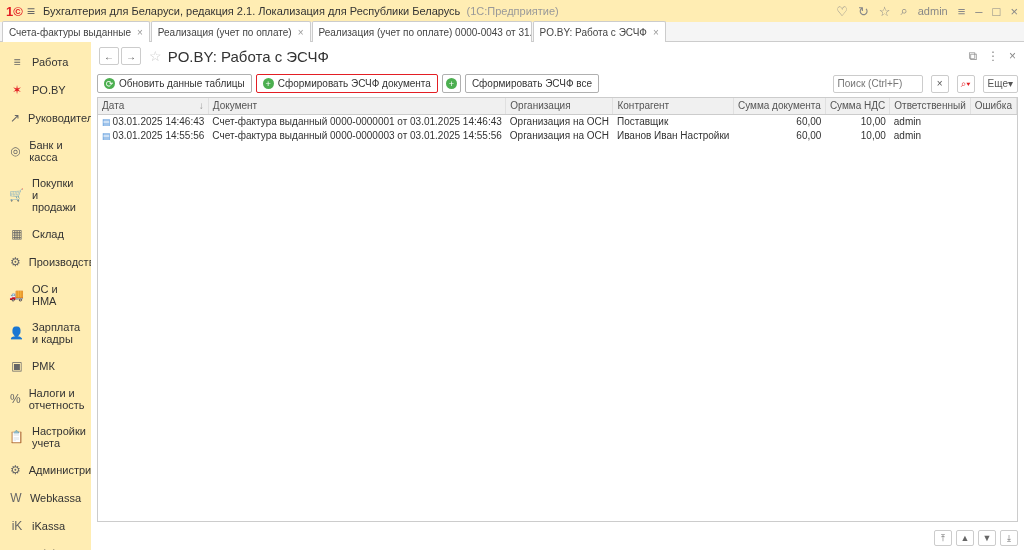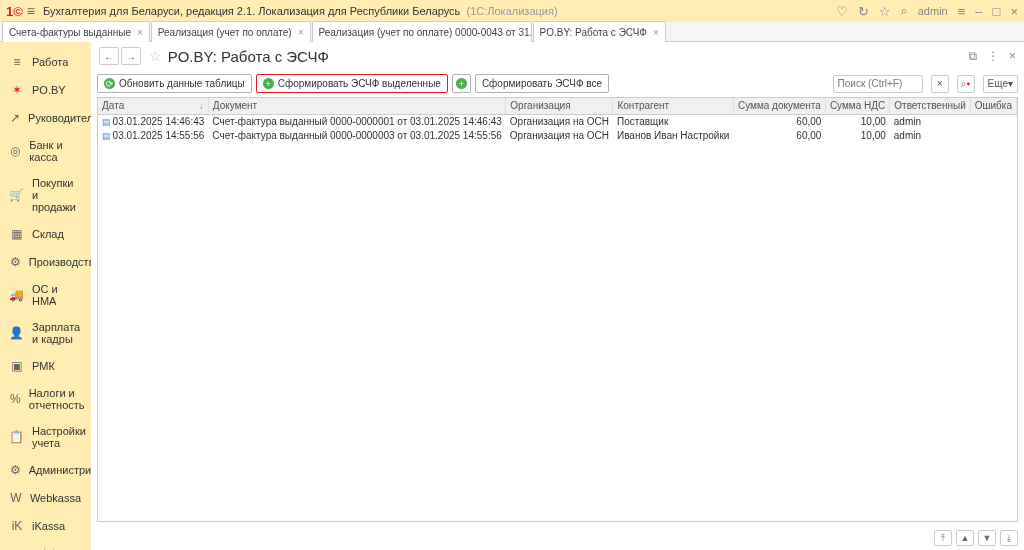--- a/index.html
+++ b/index.html
@@ -69,21 +69,21 @@
   .bb-btn { width: 18px; height: 16px; border: 1px solid #ccc; border-radius: 2px; background: #fff; font-size: 9px; color: #666; display: flex; align-items: center; justify-content: center; cursor: pointer; }
 </style>
 </head>
 <body>
 
 <div class="title-bar">
   <span class="logo-1c">1©</span>
   <span class="hamburger">≡</span>
   <span class="title-text">
     <span>Бухгалтерия для Беларуси, редакция 2.1. Локализация для Республики Беларусь</span>
-    &nbsp;<span class="gray">(1С:Локализация)</span>
+    &nbsp;<span class="gray">(1С:Предприятие)</span>
   </span>
   <div class="title-right">
     <span class="icon">♡</span>
     <span class="icon">↻</span>
     <span class="icon">☆</span>
     <span class="icon">⌕</span>
     <span class="user">admin</span>
     <span class="icon">≡</span>
     <span class="icon">–</span>
     <span class="icon">□</span>
@@ -193,21 +193,21 @@
     </div>
 
 
     <div class="toolbar">
       <div class="tb-btn">
         <span class="circ green">⟳</span>
         <span>Обновить данные таблицы</span>
       </div>
       <div class="tb-btn hl">
         <span class="circ green">+</span>
-        <span>Сформировать ЭСЧФ выделенные</span>
+        <span>Сформировать ЭСЧФ документа</span>
       </div>
       <div class="tb-btn" style="padding:0 3px;">
         <span class="circ green">+</span>
       </div>
       <div class="tb-btn">
         <span>Сформировать ЭСЧФ все</span>
       </div>
 
       <div class="search-box">
         <input class="search-input" placeholder="Поиск (Ctrl+F)" style="">

